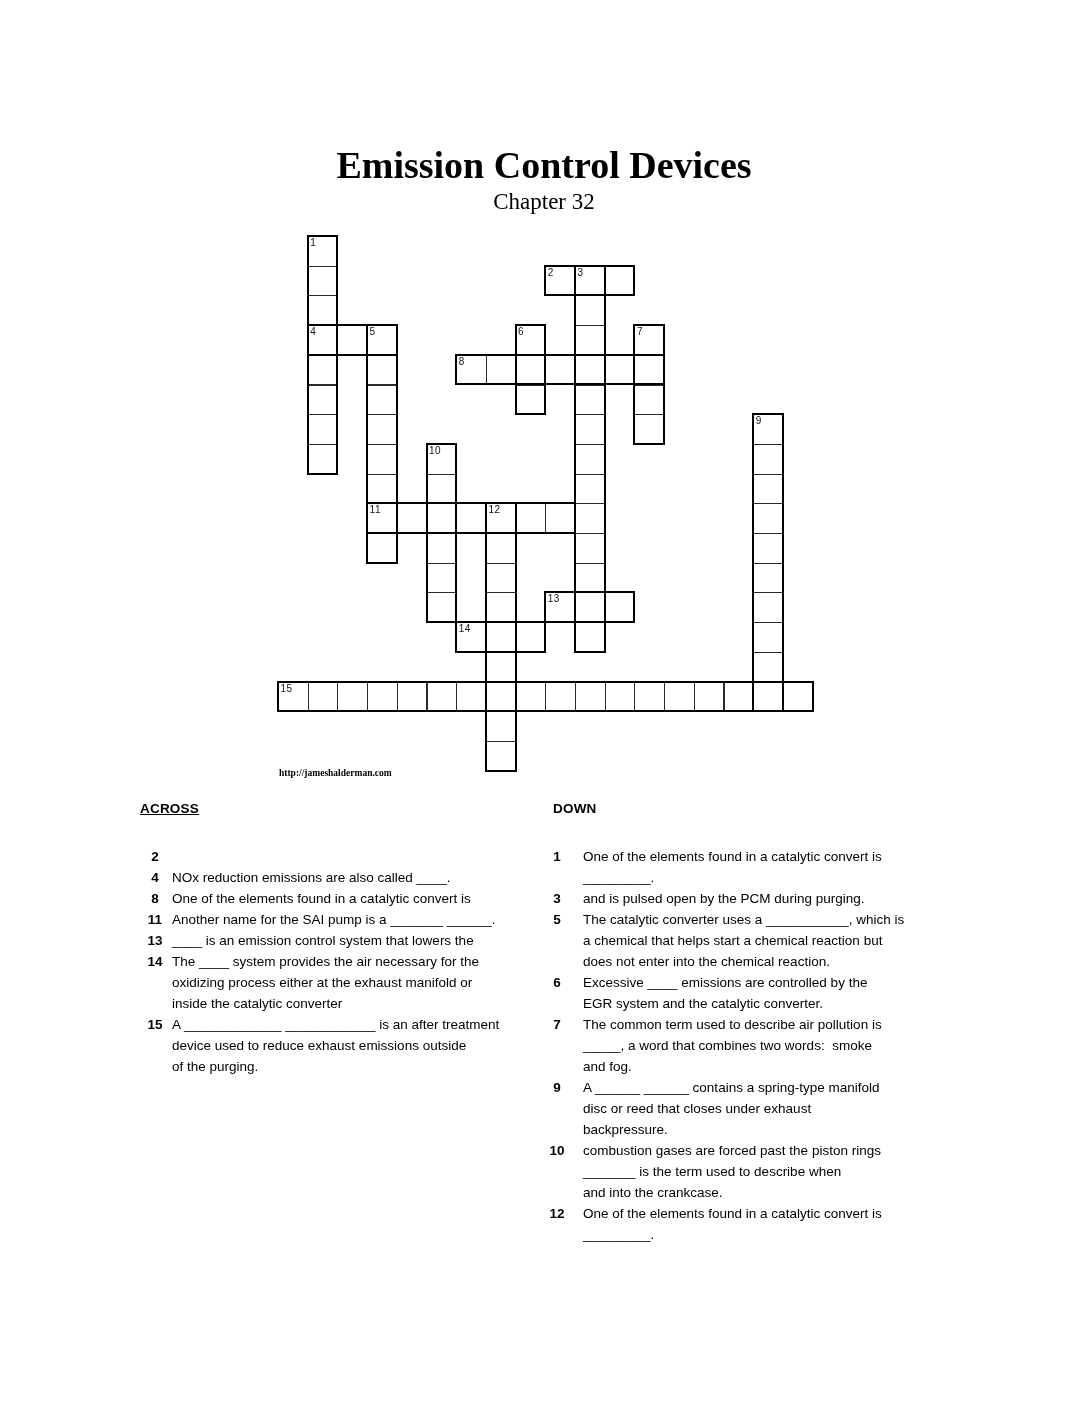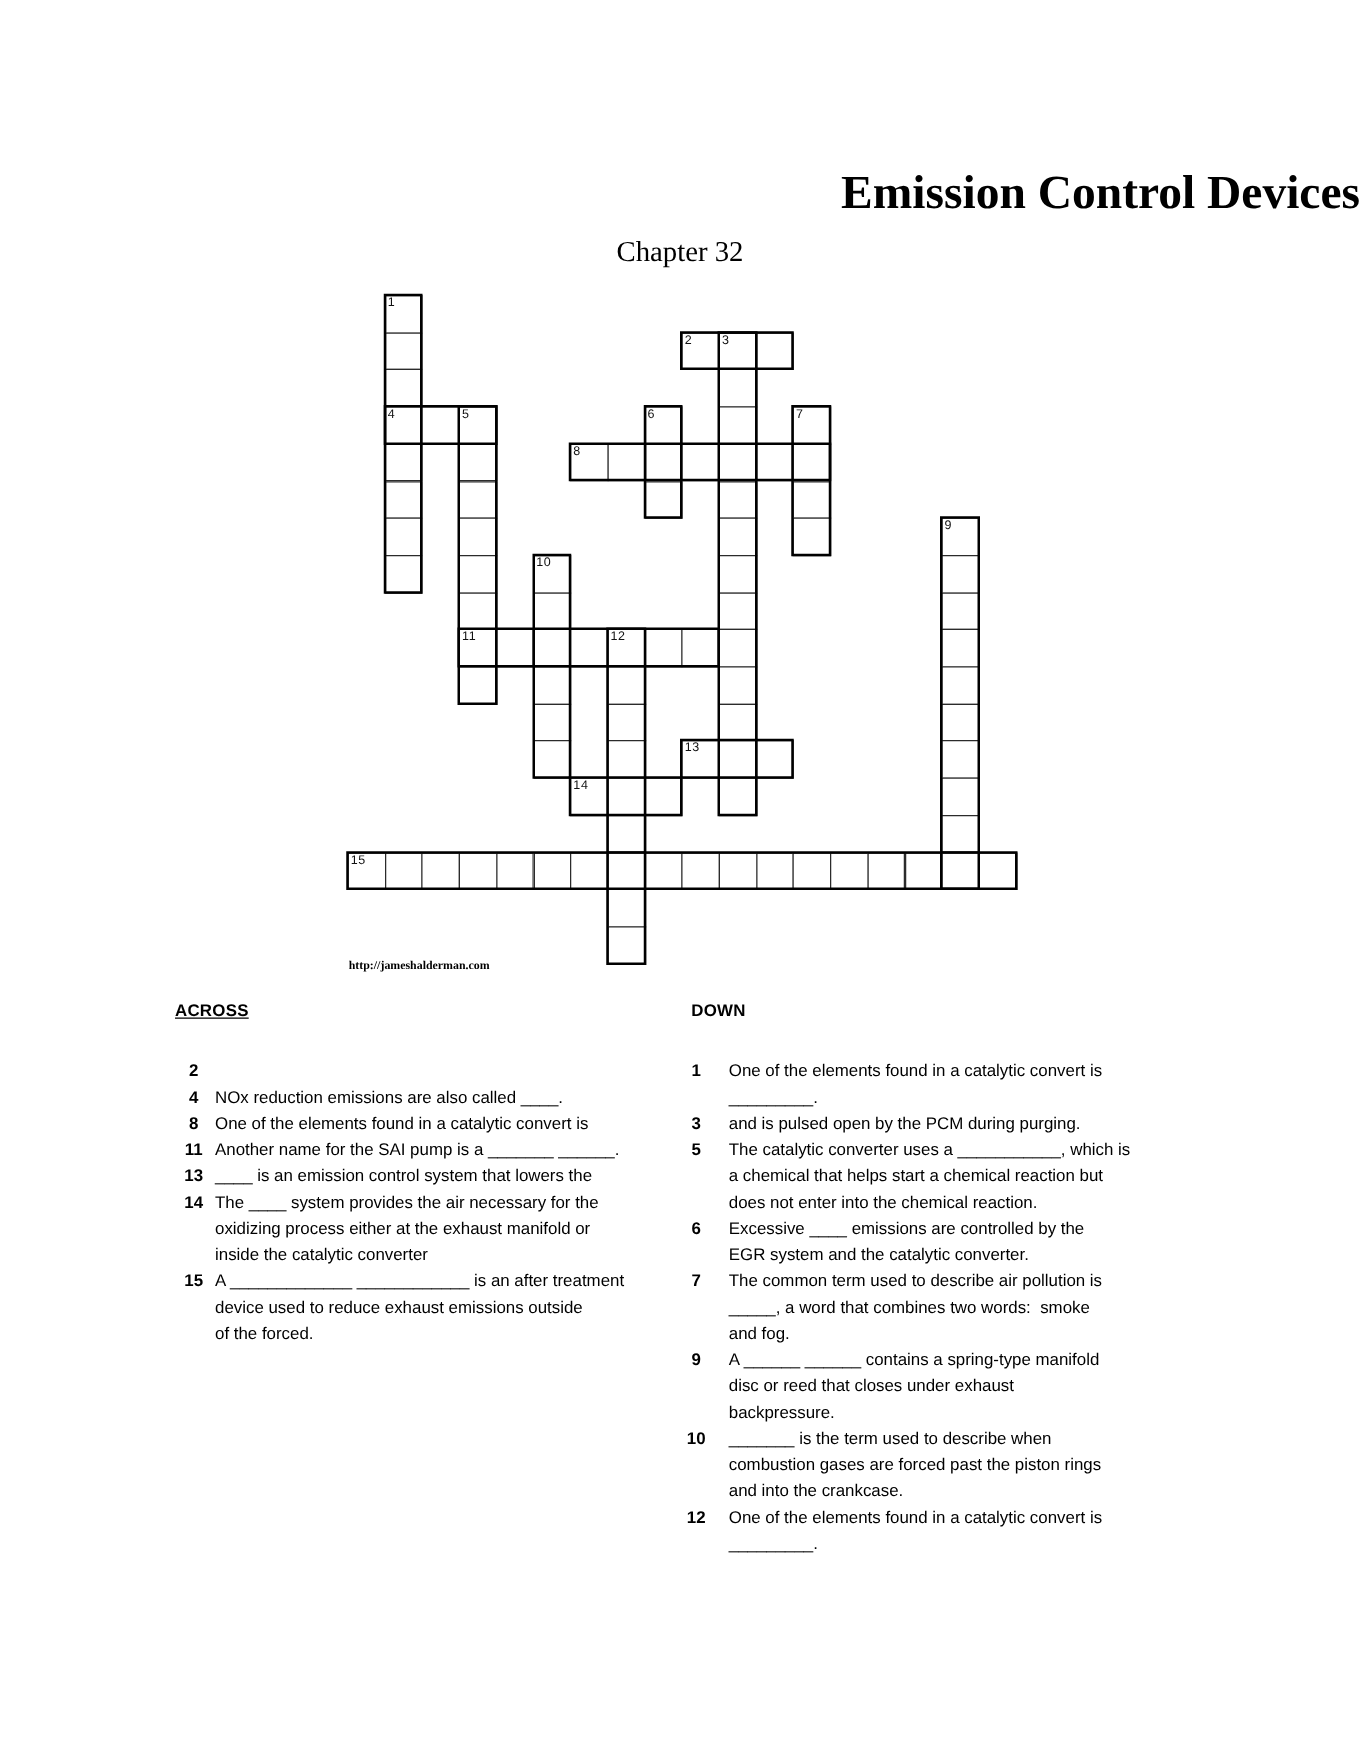--- a/index.html
+++ b/index.html
@@ -1,18 +1,18 @@
 <!DOCTYPE html>
 <html><head>
 <meta charset="utf-8">
 <style>
   html,body{margin:0;padding:0;background:#fff;}
   .page{position:relative;width:1088px;height:1408px;background:#fff;overflow:hidden;
         font-family:"Liberation Sans",sans-serif;color:#000;}
-  .title{position:absolute;top:132px;left:0;width:100%;margin:0;text-align:right;
+  .title{position:absolute;top:143px;left:0;width:100%;margin:0;text-align:center;
          font-family:"Liberation Serif",serif;font-size:38px;font-weight:700;}
   .subtitle{position:absolute;top:189px;left:0;width:100%;text-align:center;
             font-family:"Liberation Serif",serif;font-size:23px;}
   .grid{position:absolute;left:278px;top:236px;width:536px;height:536px;}
   .cell{position:absolute;width:30.7px;height:30.7px;box-sizing:border-box;
         border:1px solid #2b2b2b;background:#fff;}
   .word{position:absolute;box-sizing:border-box;border:2px solid #000;pointer-events:none;}
   .cellnum{position:absolute;font-size:10px;line-height:10px;letter-spacing:.5px;color:#111;z-index:5;}
   .source{position:absolute;left:279px;top:768px;font-family:"Liberation Serif",serif;
           font-size:9.5px;font-weight:700;}
@@ -200,21 +200,21 @@
           <div class="clue-line">The ____ system provides the air necessary for the</div>
           <div class="clue-line">oxidizing process either at the exhaust manifold or</div>
           <div class="clue-line">inside the catalytic converter</div>
         </div>
       </div>
       <div class="clue">
         <div class="clue-num">15</div>
         <div class="clue-text">
           <div class="clue-line">A _____________ ____________ is an after treatment</div>
           <div class="clue-line">device used to reduce exhaust emissions outside</div>
-          <div class="clue-line">of the forced.</div>
+          <div class="clue-line">of the purging.</div>
         </div>
       </div>
     </div>
   <div class="cluelist down">
       <div class="clue">
         <div class="clue-num">1</div>
         <div class="clue-text">
           <div class="clue-line">One of the elements found in a catalytic convert is</div>
           <div class="clue-line">_________.</div>
         </div>
@@ -252,22 +252,22 @@
         <div class="clue-num">9</div>
         <div class="clue-text">
           <div class="clue-line">A ______ ______ contains a spring-type manifold</div>
           <div class="clue-line">disc or reed that closes under exhaust</div>
           <div class="clue-line">backpressure.</div>
         </div>
       </div>
       <div class="clue">
         <div class="clue-num">10</div>
         <div class="clue-text">
+          <div class="clue-line">combustion gases are forced past the piston rings</div>
           <div class="clue-line">_______ is the term used to describe when</div>
-          <div class="clue-line">combustion gases are forced past the piston rings</div>
           <div class="clue-line">and into the crankcase.</div>
         </div>
       </div>
       <div class="clue">
         <div class="clue-num">12</div>
         <div class="clue-text">
           <div class="clue-line">One of the elements found in a catalytic convert is</div>
           <div class="clue-line">_________.</div>
         </div>
       </div>

